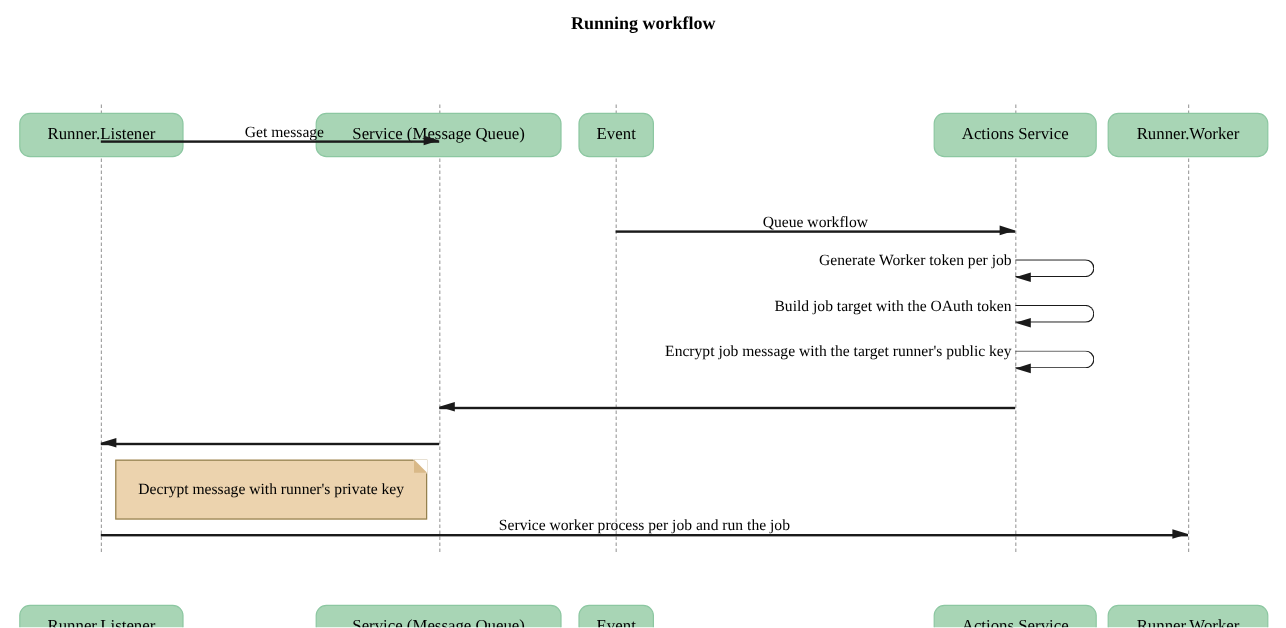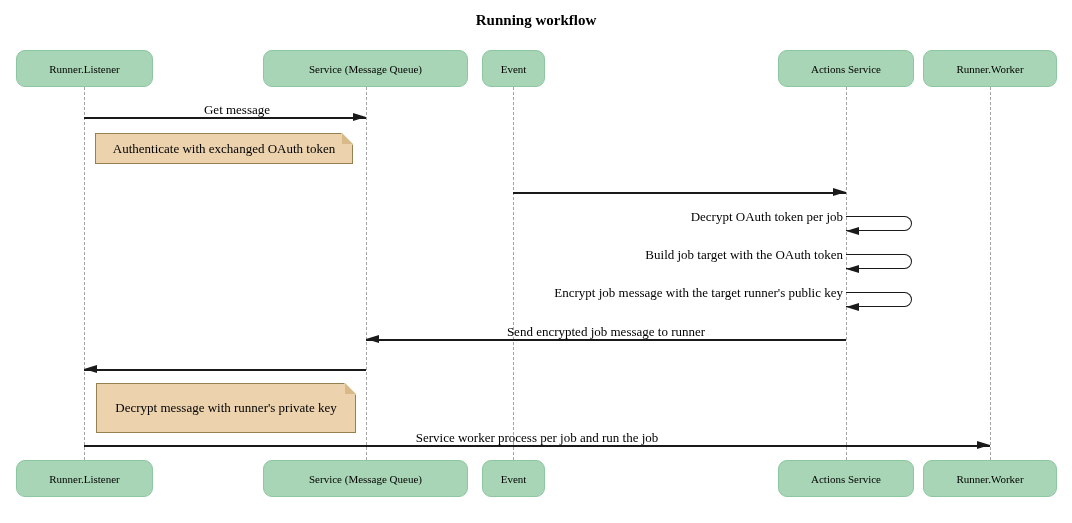--- a/index.html
+++ b/index.html
@@ -30,21 +30,21 @@
     position:absolute;width:0;top:87px;height:373px;
     border-left:1px dashed var(--lifeline);
   }
   .actor{
     position:absolute;height:37px;
     background:var(--actorFill);
     border:1px solid var(--actorBorder);
     border-radius:9px;
     box-sizing:border-box;
     display:flex;align-items:center;justify-content:center;
-    font-size:11px;white-space:nowrap;
+    font-size:14px;white-space:nowrap;margin-top:44px;
   }
   .msg-line{
     position:absolute;height:1.5px;background:var(--line);
   }
   .msg-label{
     position:absolute;height:15px;line-height:15px;
     font-size:13px;text-align:center;white-space:nowrap;
   }
   .msg-label.right{text-align:right;}
   .ah{position:absolute;width:0;height:0;}
@@ -93,38 +93,37 @@
   <div class="actor" style="left:16px;top:50px;width:137px;">Runner.Listener</div>
   <div class="actor" style="left:263px;top:50px;width:205px;">Service (Message Queue)</div>
   <div class="actor" style="left:482px;top:50px;width:63px;">Event</div>
   <div class="actor" style="left:778px;top:50px;width:136px;">Actions Service</div>
   <div class="actor" style="left:923px;top:50px;width:134px;">Runner.Worker</div>
 
   <div class="msg-label" style="left:96px;top:102px;width:282px;">Get message</div>
   <div class="msg-line" style="left:84px;top:117px;width:282px;"></div>
   <div class="ah ah-r" style="left:353px;top:113px;"></div>
 
-  <div class="note" style="left:95px;top:133px;width:258px;height:31px;">Authenticate with exchanged OAuth token</div>
 
+  <div class="msg-label" style="left:513px;top:177px;width:333px;">Queue workflow</div>
   <div class="msg-line" style="left:513px;top:192px;width:333px;"></div>
   <div class="ah ah-r" style="left:833px;top:188px;"></div>
 
-  <div class="msg-label right" style="left:400px;top:209px;width:443px;">Decrypt OAuth token per job</div>
+  <div class="msg-label right" style="left:400px;top:209px;width:443px;">Generate Worker token per job</div>
   <div class="loop" style="left:846px;top:216px;"></div>
   <div class="ah ah-l" style="left:846px;top:227px;"></div>
 
   <div class="msg-label right" style="left:400px;top:247px;width:443px;">Build job target with the OAuth token</div>
   <div class="loop" style="left:846px;top:254px;"></div>
   <div class="ah ah-l" style="left:846px;top:265px;"></div>
 
   <div class="msg-label right" style="left:400px;top:285px;width:443px;">Encrypt job message with the target runner's public key</div>
   <div class="loop" style="left:846px;top:292px;"></div>
   <div class="ah ah-l" style="left:846px;top:303px;"></div>
 
-  <div class="msg-label" style="left:366px;top:324px;width:480px;">Send encrypted job message to runner</div>
   <div class="msg-line" style="left:366px;top:339px;width:480px;"></div>
   <div class="ah ah-l" style="left:366px;top:335px;"></div>
 
   <div class="msg-line" style="left:84px;top:369px;width:282px;"></div>
   <div class="ah ah-l" style="left:84px;top:365px;"></div>
 
   <div class="note" style="left:96px;top:383px;width:260px;height:50px;">Decrypt message with runner's private key</div>
 
   <div class="msg-label" style="left:84px;top:430px;width:906px;">Service worker process per job and run the job</div>
   <div class="msg-line" style="left:84px;top:445px;width:906px;"></div>

